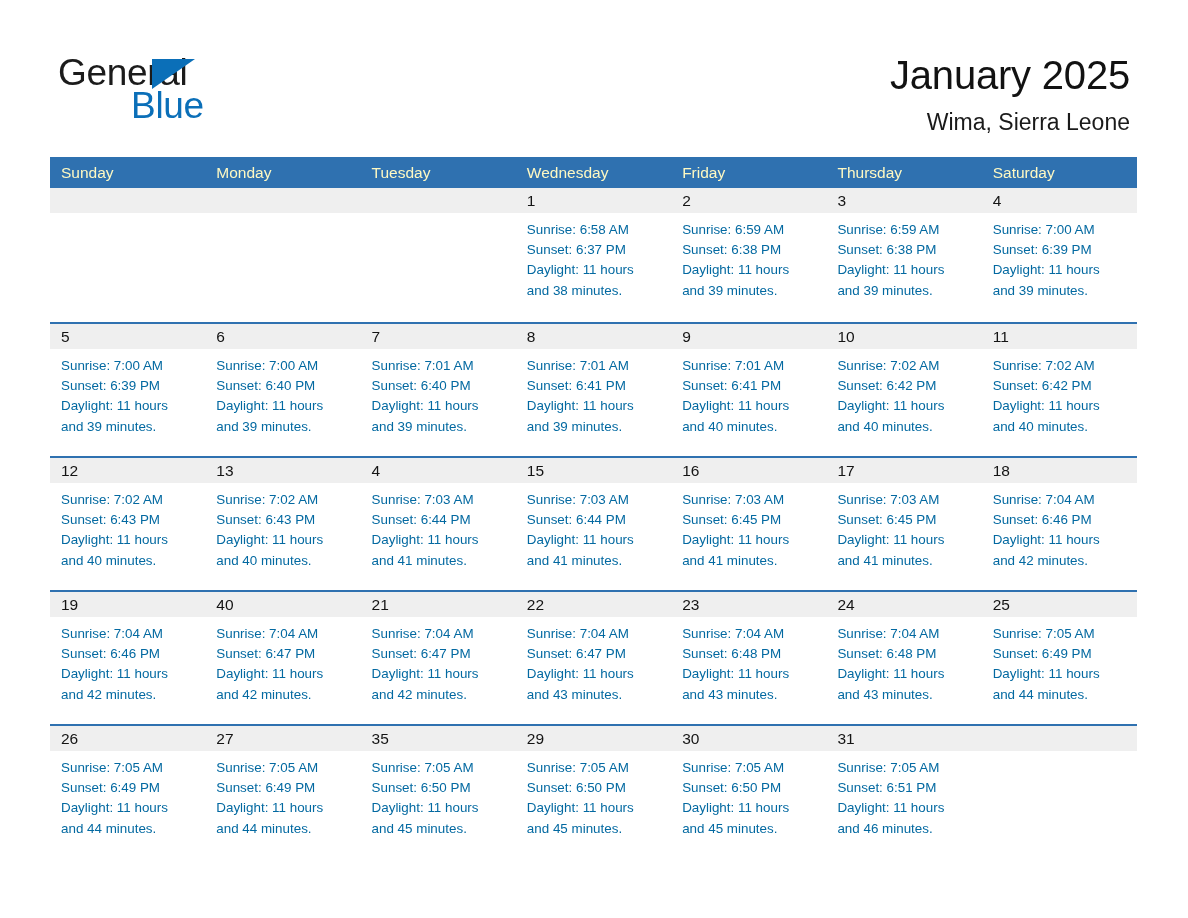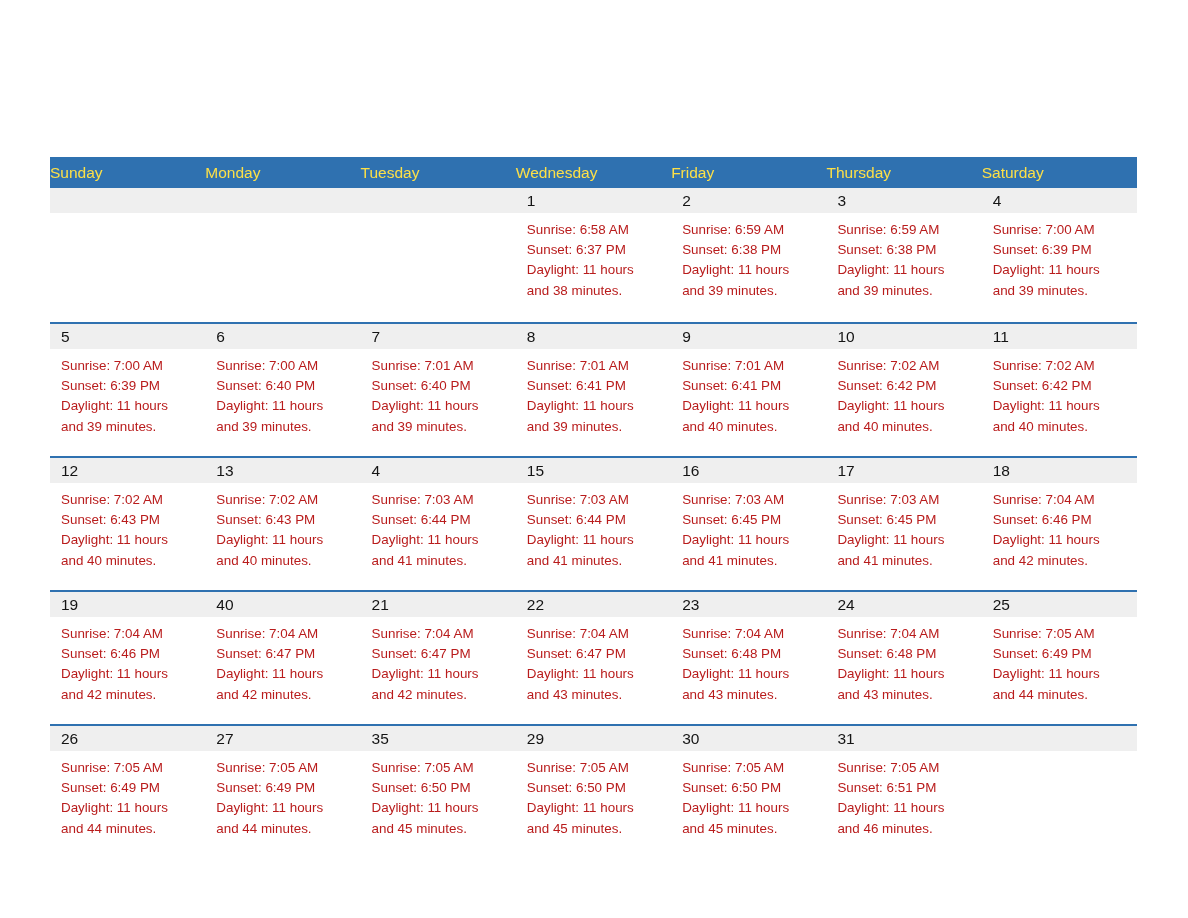--- a/index.html
+++ b/index.html
@@ -53,23 +53,24 @@
     position: absolute; left: 50px; top: 157px;
     width: 1087px;
   }
   .week-head {
     display: grid;
     grid-template-columns: repeat(7, 1fr);
     background: #2f71b0;
     height: 31px;
   }
   .week-head .dow {
-    color: #fde047;
+    color: #fef9c3;
     font-size: 15.5px;
     line-height: 31px;
+    padding-left: 11px;
     white-space: nowrap;
   }
 
   .week-row {
     display: grid;
     grid-template-columns: repeat(7, 1fr);
     border-top: 2px solid #2f71b0;
     height: 134px;
   }
   .week-row.first { border-top: none; }
@@ -80,30 +81,44 @@
     height: 25px;
     padding-left: 11px;
   }
   .cell .daynum {
     font-size: 15.5px; color: #141414; line-height: 25px;
   }
   .cell .info {
     padding: 7px 8px 0 11px;
     font-size: 13.4px;
     line-height: 20.2px;
-    color: #b91c1c;
+    color: #0369a1;
   }
   .cell .info div { white-space: nowrap; }
   .cell.empty .daynum-band { background: #efefef; }
 </style>
 </head>
 <body>
 
 <div class="page">
 
+  <div class="topbar">
+
+    <div class="logo">
+      <span class="logo-general">General</span>
+      <span class="logo-tri"></span>
+      <span class="logo-blue">Blue</span>
+    </div>
+
+    <div class="title-block">
+      <div class="cal-title">January 2025</div>
+      <div class="cal-subtitle">Wima, Sierra Leone</div>
+    </div>
+
+  </div>
 
   <div class="calendar">
     <div class="week-head">
         <div class="dow">Sunday</div>
         <div class="dow">Monday</div>
         <div class="dow">Tuesday</div>
         <div class="dow">Wednesday</div>
         <div class="dow">Friday</div>
         <div class="dow">Thursday</div>
         <div class="dow">Saturday</div>

